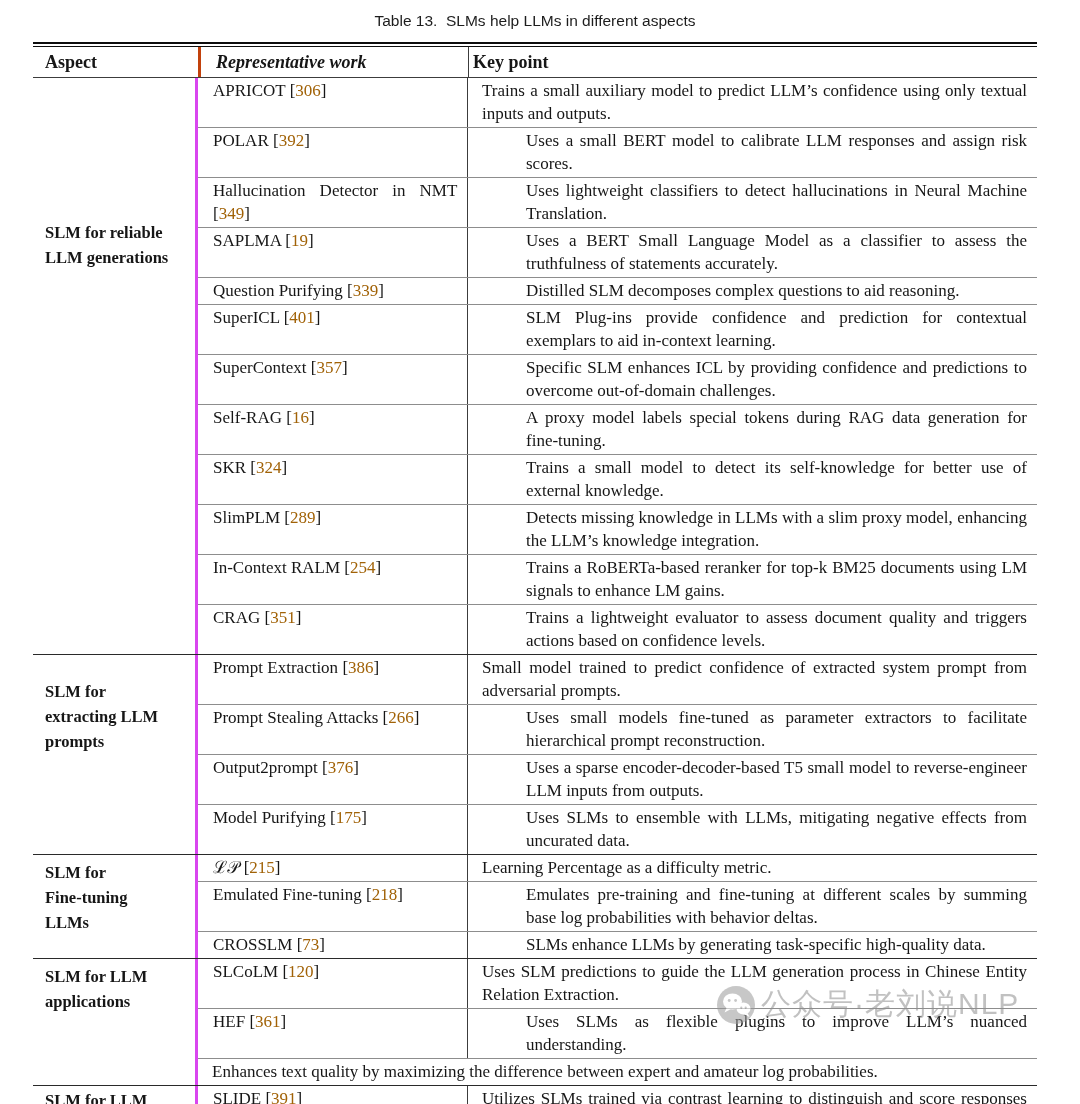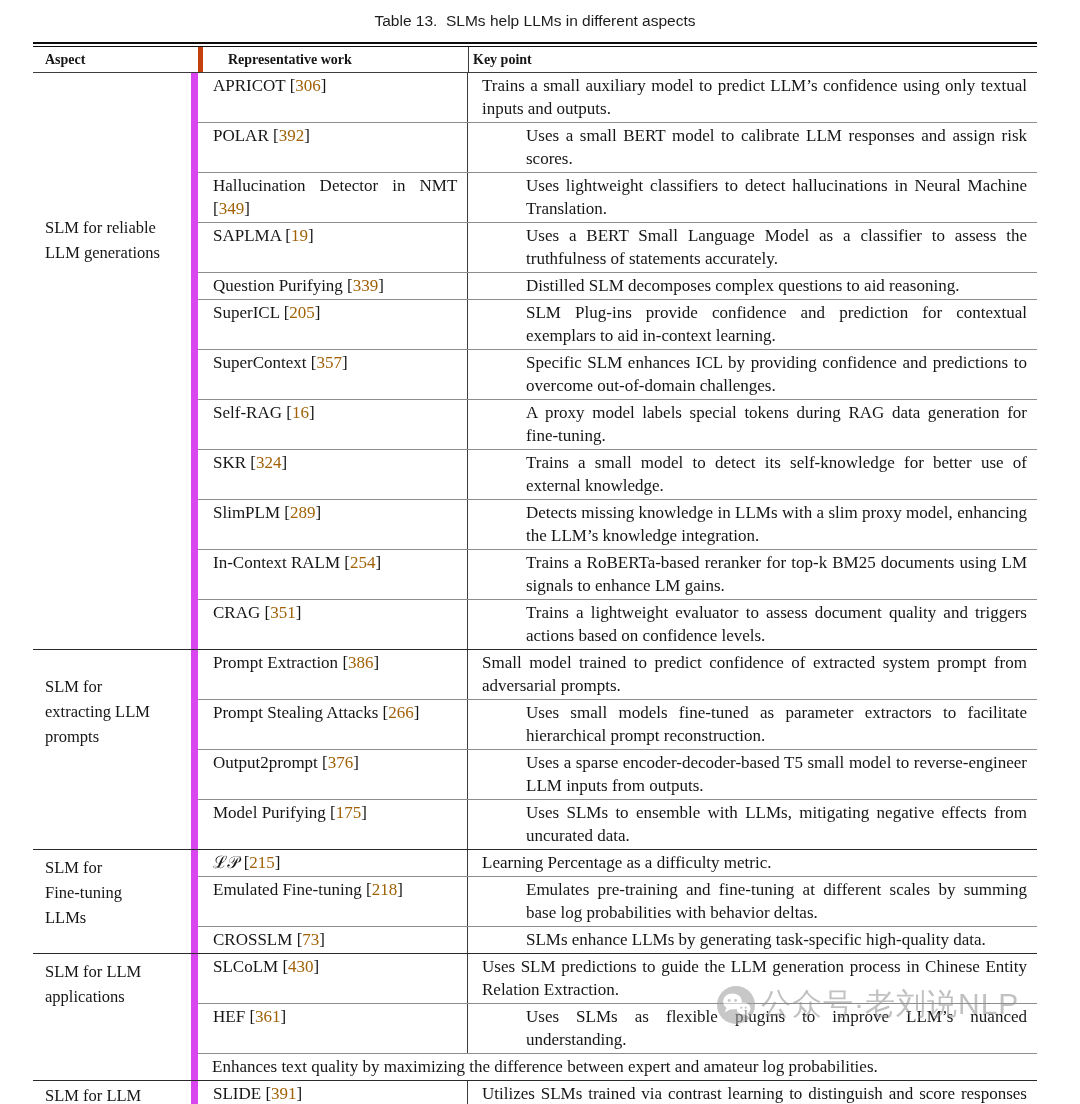--- a/index.html
+++ b/index.html
@@ -26,34 +26,34 @@
   }
   .double-rule {
     height: 5px; box-sizing: border-box;
     border-top: 2px solid #0d0d0d;
     border-bottom: 1.4px solid #0d0d0d;
   }
 
   .header-row {
     display: flex;
     border-bottom: 1.3px solid #3c3c3c;
-    font-weight: bold; font-size: 14px;
+    font-weight: bold; font-size: 18px;
   }
   .hc { box-sizing: border-box; padding: 5px 6px 4px 12px; }
   .hc-aspect { width: 165px; }
-  .hc-work { width: 270px; border-left: 5px solid #c2410c; padding-left: 25px; }
+  .hc-work { width: 270px; border-left: 3px solid #c2410c; padding-left: 15px; font-style: italic; }
   .hc-key { flex: 1; border-left: 1px solid #3c3c3c; padding-left: 4px; }
 
   .section { display: flex; }
   .section + .section { border-top: 1.4px solid #2a2a2a; }
 
   .aspect {
     width: 165px; box-sizing: border-box;
-    border-right: 7px solid #d946ef;
-    font-weight: normal; font-size: 16.5px; line-height: 25px;
+    border-right: 3px solid #d946ef;
+    font-weight: bold; font-size: 16.5px; line-height: 25px;
     padding-left: 12px; padding-right: 4px;
   }
   .aspect-label div { white-space: nowrap; }
   .s0 .aspect { padding-top: 142px; }
   .s1 .aspect { padding-top: 24px; }
   .s2 .aspect { padding-top: 5px; }
   .s3 .aspect { padding-top: 5px; }
   .s4 .aspect { padding-top: 2px; }
 
   .rows { flex: 1; display: flex; flex-direction: column; }
@@ -129,21 +129,21 @@
     <div class="cell work"><span>SAPLMA</span> <span class="cite"><span>[</span><span class="ref">19</span><span>]</span></span></div>
     <div class="cell key"><span>Uses a BERT Small Language Model as a classifier to assess the truthfulness of statements accurately.</span></div>
   </div>
 
   <div class="row">
     <div class="cell work"><span>Question Purifying</span> <span class="cite"><span>[</span><span class="ref">339</span><span>]</span></span></div>
     <div class="cell key"><span>Distilled SLM decomposes complex questions to aid reasoning.</span></div>
   </div>
 
   <div class="row">
-    <div class="cell work"><span>SuperICL</span> <span class="cite"><span>[</span><span class="ref">205</span><span>]</span></span></div>
+    <div class="cell work"><span>SuperICL</span> <span class="cite"><span>[</span><span class="ref">401</span><span>]</span></span></div>
     <div class="cell key"><span>SLM Plug-ins provide confidence and prediction for contextual exemplars to aid in-context learning.</span></div>
   </div>
 
   <div class="row">
     <div class="cell work"><span>SuperContext</span> <span class="cite"><span>[</span><span class="ref">357</span><span>]</span></span></div>
     <div class="cell key"><span>Specific SLM enhances ICL by providing confidence and predictions to overcome out-of-domain challenges.</span></div>
   </div>
 
   <div class="row">
     <div class="cell work"><span>Self-RAG</span> <span class="cite"><span>[</span><span class="ref">16</span><span>]</span></span></div>
@@ -231,21 +231,21 @@
 
   <div class="section s3">
     <div class="aspect">
       <div class="aspect-label">
               <div>SLM for LLM</div>
               <div>applications</div>
             </div>
     </div>
     <div class="rows">
   <div class="row">
-    <div class="cell work"><span>SLCoLM</span> <span class="cite"><span>[</span><span class="ref">430</span><span>]</span></span></div>
+    <div class="cell work"><span>SLCoLM</span> <span class="cite"><span>[</span><span class="ref">120</span><span>]</span></span></div>
     <div class="cell key"><span>Uses SLM predictions to guide the LLM generation process in Chinese Entity Relation Extraction.</span></div>
   </div>
 
   <div class="row">
     <div class="cell work"><span>HEF</span> <span class="cite"><span>[</span><span class="ref">361</span><span>]</span></span></div>
     <div class="cell key"><span>Uses SLMs as flexible plugins to improve LLM’s nuanced understanding.</span></div>
   </div>
 
   <div class="row">
     <div class="cell key"><span>Enhances text quality by maximizing the difference between expert and amateur log probabilities.</span></div>

